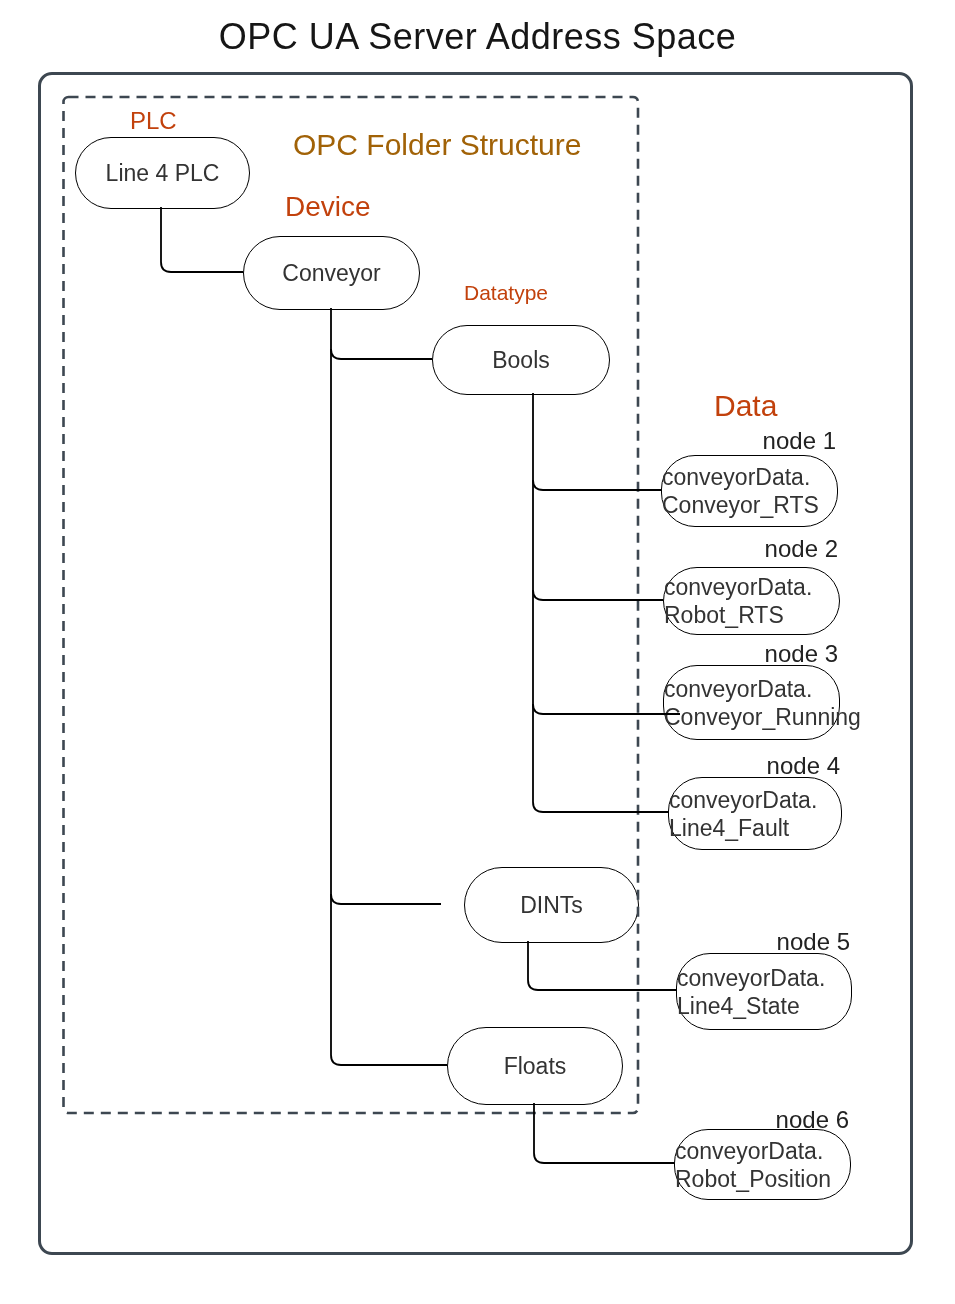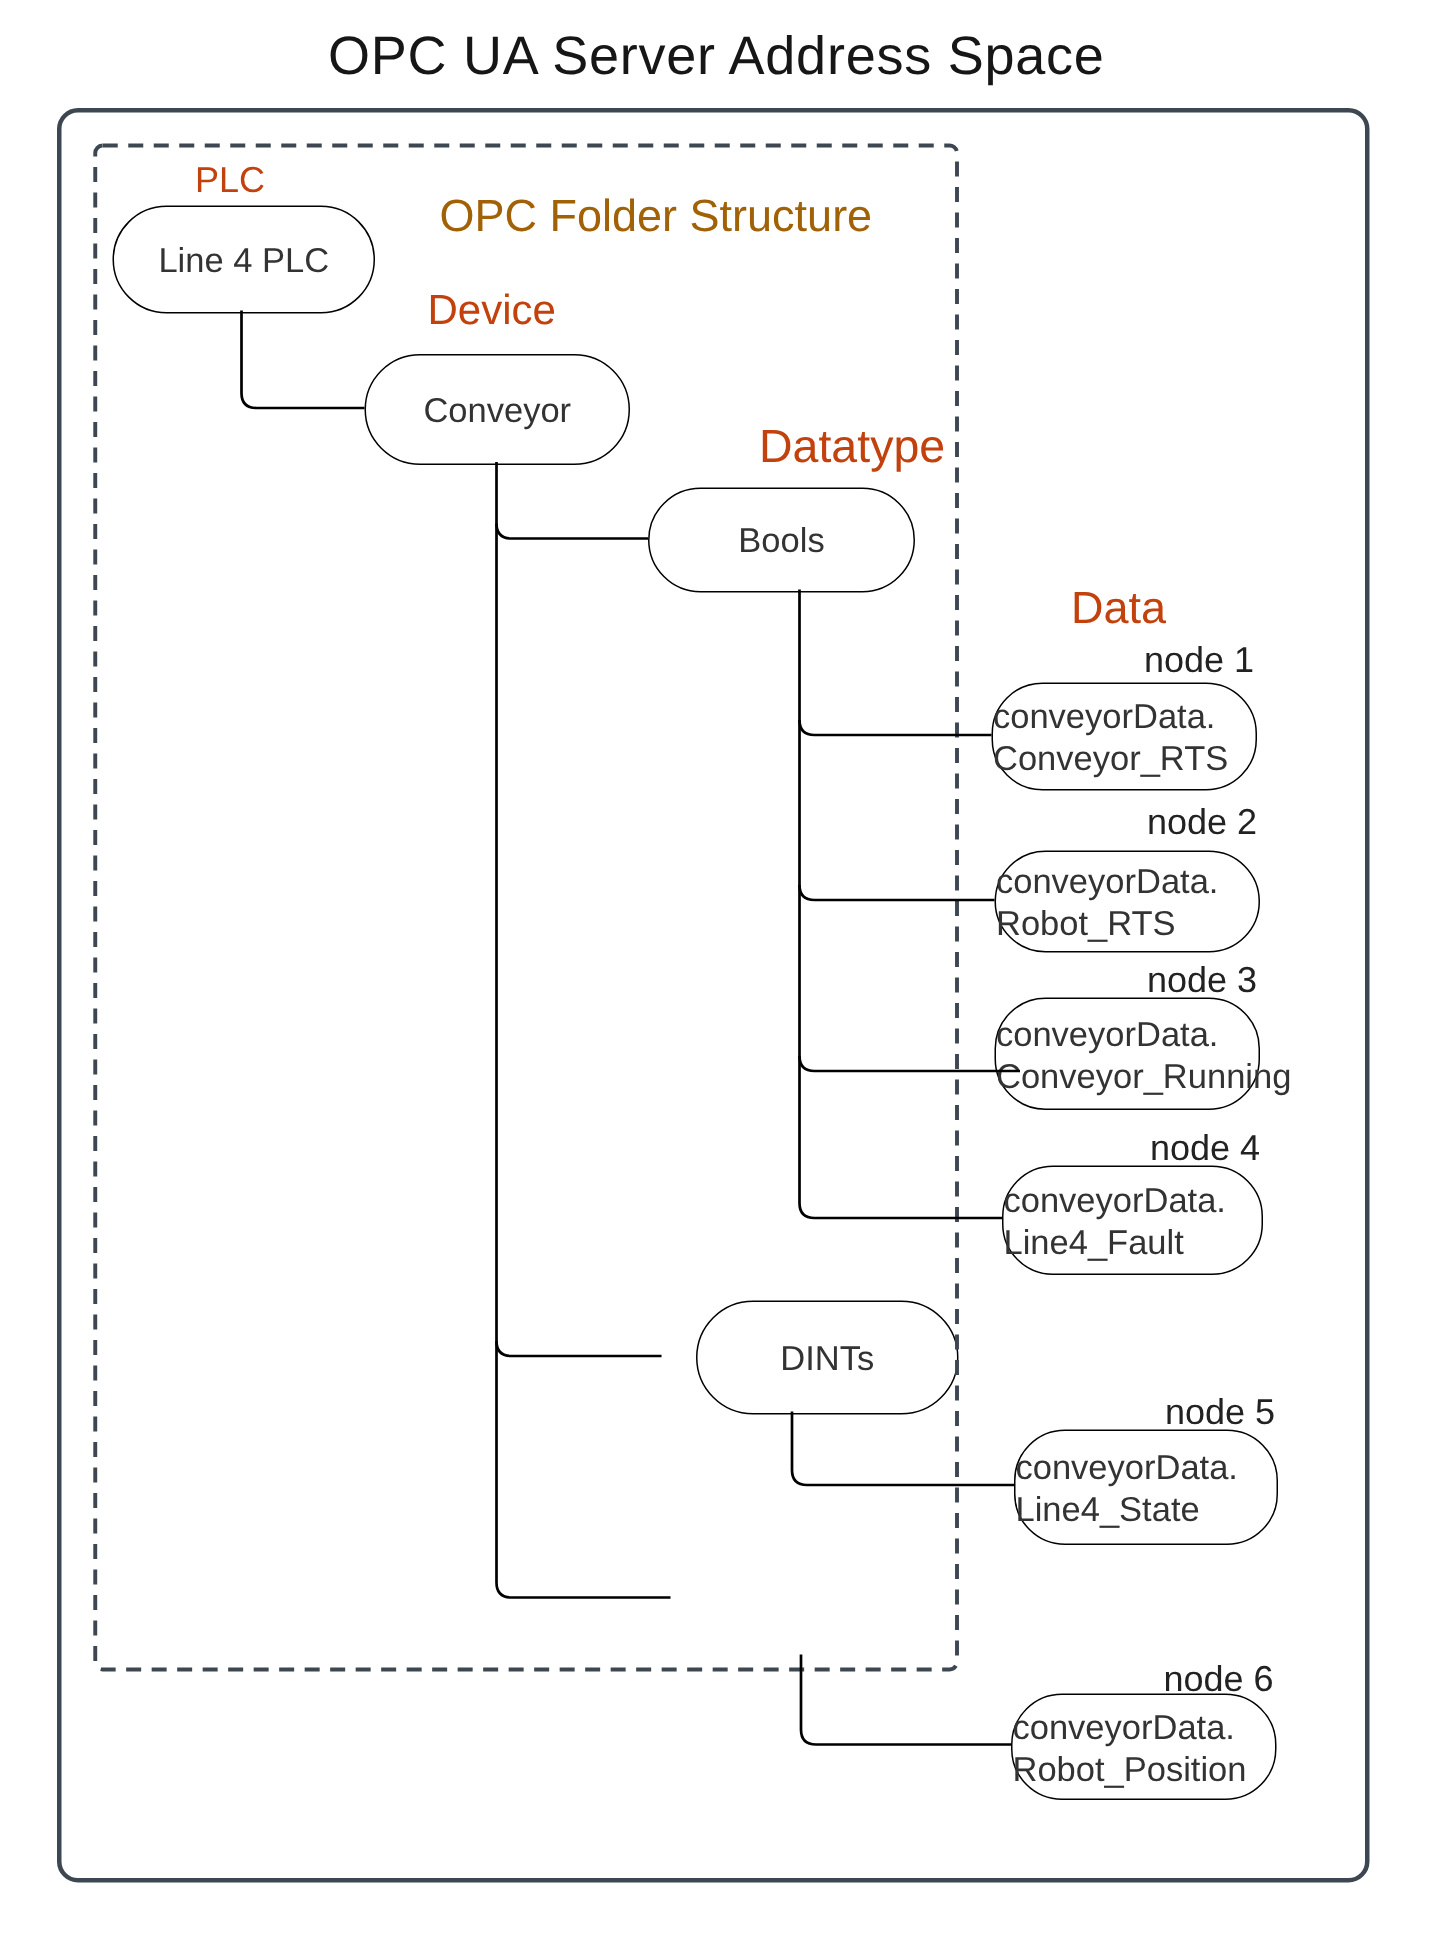--- a/index.html
+++ b/index.html
@@ -20,21 +20,21 @@
   
   #outer-frame {
     position:absolute; left:38px; top:72px; width:869px; height:1177px;
     border:3px solid #3d4751; border-radius:14px;
   }
 
   
   .lvl { position:absolute; color:#c2410c; white-space:nowrap; line-height:1.1; }
   #lvl-plc      { left:130px; top:108px;  font-size:24px; }
   #lvl-device   { left:285px; top:192px;  font-size:28px; }
-  #lvl-datatype { left:464px; top:281px;  font-size:31px;margin-left:42px; }
+  #lvl-datatype { left:464px; top:281px;  font-size:21px; }
   #lvl-data     { left:714px; top:389px;  font-size:30px; }
   #overlay-label{ left:293px; top:128px;  font-size:30px; color:#a16207; }
 
   
   .pill {
     position:absolute; border:1.7px solid #000; border-radius:40px;
     background:transparent; display:flex; align-items:center; justify-content:center;
     font-size:23px; color:#333; white-space:nowrap;
   }
   #pill-plc      { left:75px;  top:137px;  width:173px; height:70px; }
@@ -94,20 +94,23 @@
   </div>
   <div id="pill-conveyor" class="pill">
     <span>Conveyor</span>
   </div>
   <div id="pill-bools" class="pill">
     <span>Bools</span>
   </div>
   <div id="pill-dints" class="pill">
     <span>DINTs</span>
   </div>
+  <div id="pill-floats" class="pill">
+    <span>Floats</span>
+  </div>
 
   <div id="nl-1" class="nodelabel">node 1</div>
   <div id="nl-2" class="nodelabel">node 2</div>
   <div id="nl-3" class="nodelabel">node 3</div>
   <div id="nl-4" class="nodelabel">node 4</div>
   <div id="nl-5" class="nodelabel">node 5</div>
   <div id="nl-6" class="nodelabel">node 6</div>
 
   <div id="dp-1" class="datapill">
     <span>conveyorData.</span>

